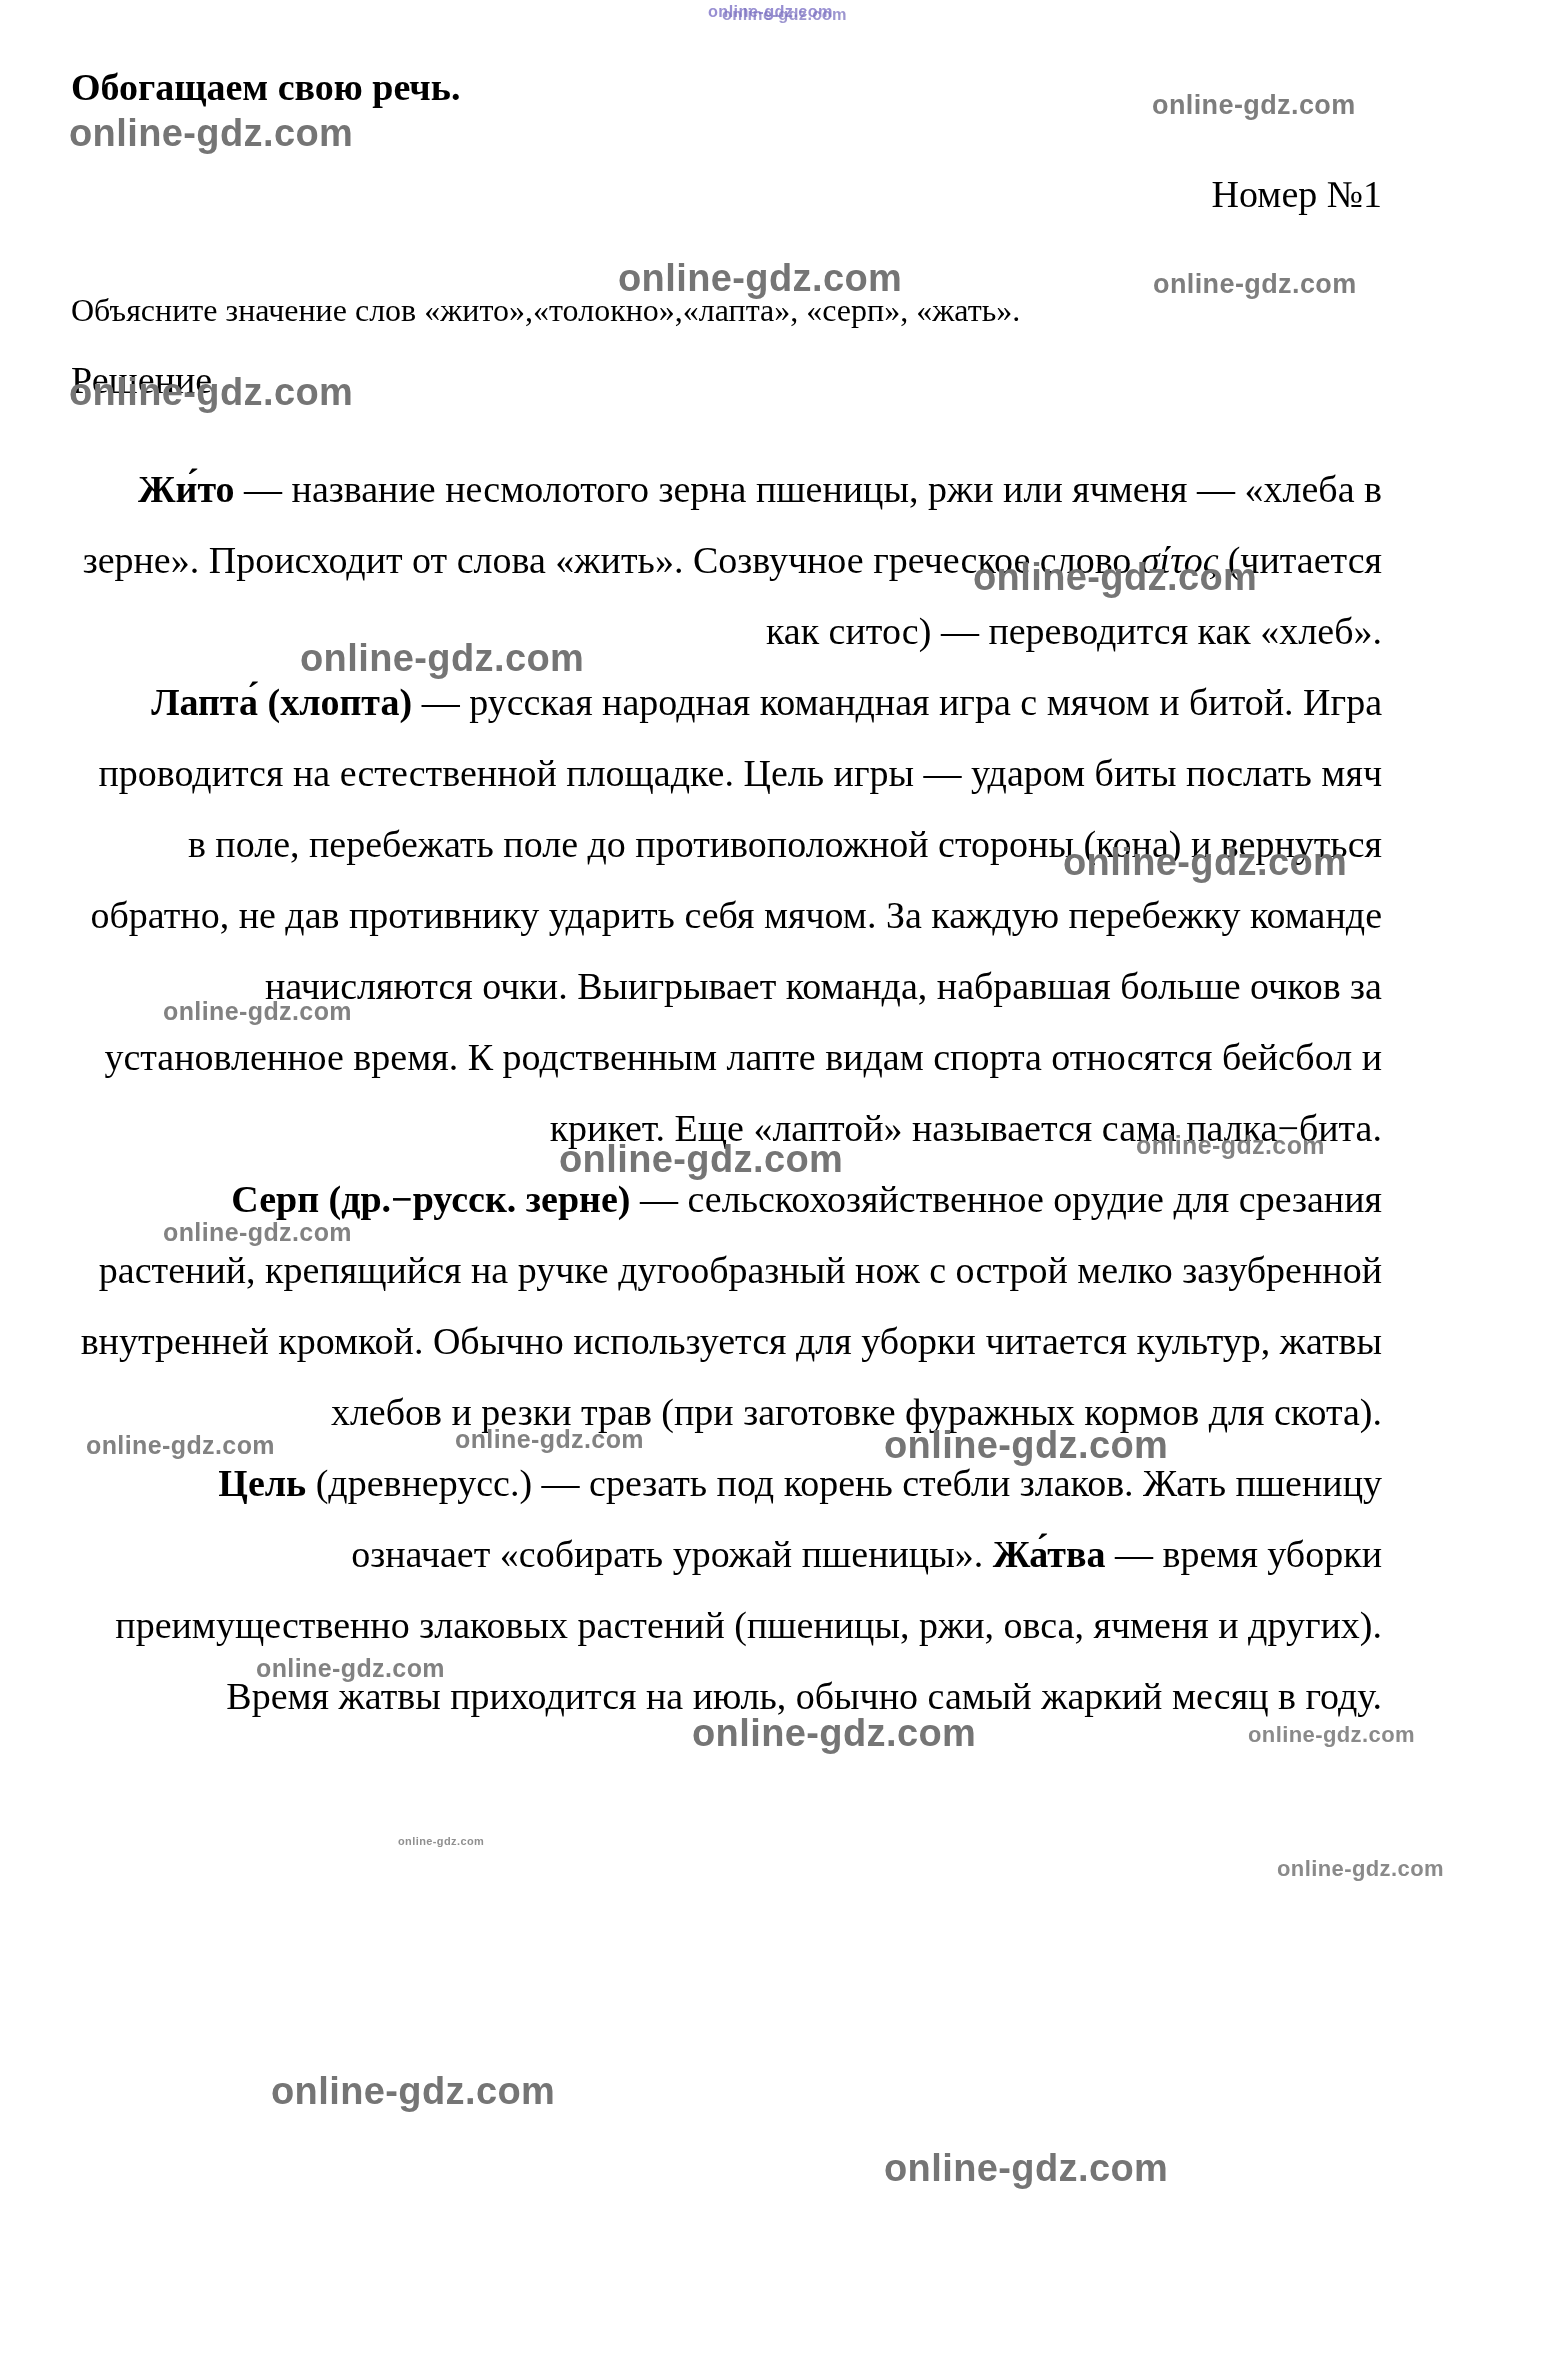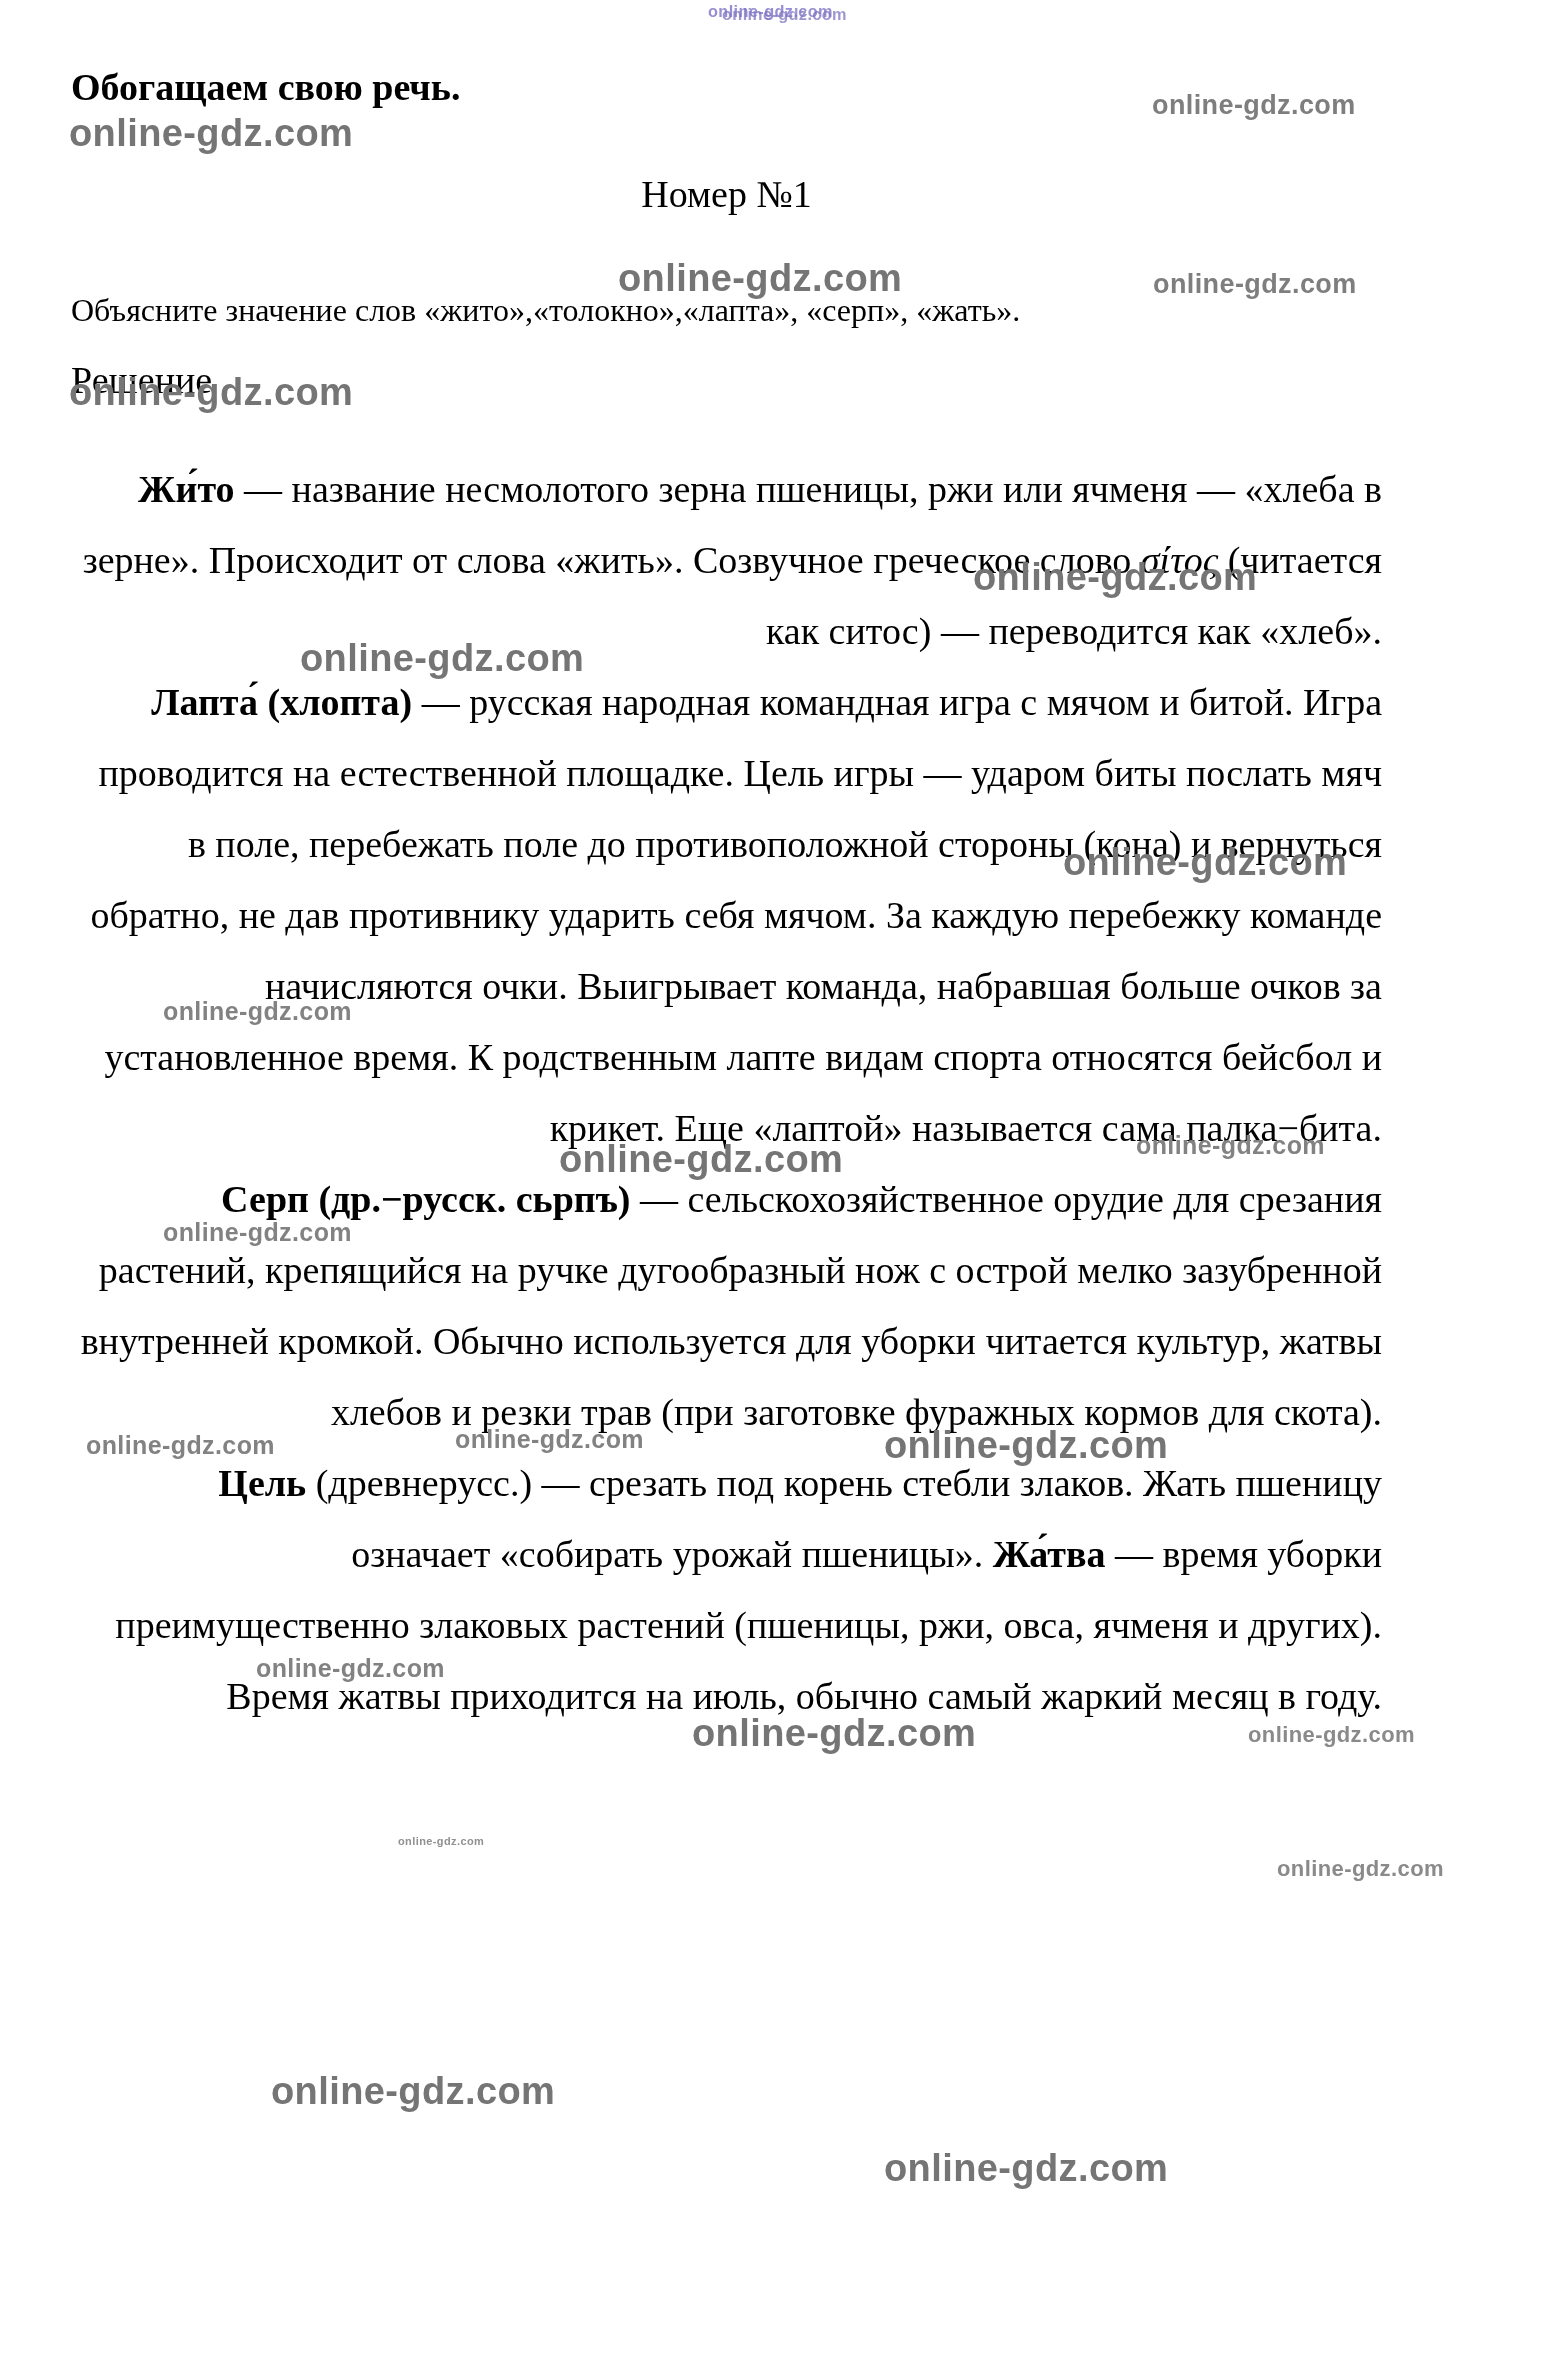--- a/index.html
+++ b/index.html
@@ -5,21 +5,21 @@
   * { margin:0; padding:0; box-sizing:border-box; }
   html, body { background:#ffffff; }
   body {
     width:1554px; height:2377px;
     font-family:"Liberation Serif","DejaVu Serif",serif;
     color:#000000; position:relative;
   }
   .page { position:relative; width:1460px; height:2377px; overflow:hidden; background:#ffffff; }
   .content { padding:68px 78px 0 71px; }
   .doc-title   { font-size:38px; line-height:38px; text-align:left;font-weight:bold; }
-  .task-number { font-size:38px; line-height:38px; text-align:center; margin-top:69px; }
+  .task-number { font-size:38px; line-height:38px; text-align:right; margin-top:69px; }
   .task-text   { font-size:32px; line-height:38px; margin-top:78px; }
   .solution-label { font-size:38px; line-height:38px; text-align:left; margin-top:32px; }
   .defs { margin-top:55px; }
   .def { font-size:38px; line-height:71px; margin:0; text-align:right; }
   .def .b { font-weight:bold; }
   .def .i { font-style:italic; }
 
   .wm {
     position:absolute; white-space:nowrap;
     font-family:"Liberation Sans","DejaVu Sans",sans-serif;
@@ -67,19 +67,19 @@
 
   <div class="content">
     <div class="doc-title">Обогащаем свою речь.</div>
     <div class="task-number">Номер №1</div>
     <div class="task-text">Объясните значение слов «жито»,«толокно»,«лапта», «серп», «жать».</div>
     <div class="solution-label">Решение</div>
 
     <div class="defs" id="definitions">
         <p class="def"><span class="b">Жи́то</span><span> — название несмолотого зерна пшеницы, ржи или ячменя — «хлеба в зерне». Происходит от слова «жить». Созвучное греческое слово </span><span class="i">σίτος</span><span> (читается как ситос) — переводится как «хлеб».</span></p>
         <p class="def"><span class="b">Лапта́ (хлопта)</span><span> — русская народная командная игра с мячом и битой. Игра проводится на естественной площадке. Цель игры — ударом биты послать мяч в поле, перебежать поле до противоположной стороны (кона) и вернуться обратно, не дав противнику ударить себя мячом. За каждую перебежку команде начисляются очки. Выигрывает команда, набравшая больше очков за установленное время. К родственным лапте видам спорта относятся бейсбол и крикет. Еще «лаптой» называется сама палка−бита.</span></p>
-        <p class="def"><span class="b">Серп (др.−русск. сьрпъ)</span><span> — сельскохозяйственное орудие для срезания растений, крепящийся на ручке дугообразный нож с острой мелко зазубренной внутренней кромкой. Обычно используется для уборки читается культур, жатвы хлебов и резки трав (при заготовке фуражных кормов для скота).</span></p>
+        <p class="def"><span class="b">Серп (др.−русск. зерне)</span><span> — сельскохозяйственное орудие для срезания растений, крепящийся на ручке дугообразный нож с острой мелко зазубренной внутренней кромкой. Обычно используется для уборки читается культур, жатвы хлебов и резки трав (при заготовке фуражных кормов для скота).</span></p>
         <p class="def"><span class="b">Цель</span><span> (древнерусс.) — срезать под корень стебли злаков. Жать пшеницу означает «собирать урожай пшеницы». </span><span class="b">Жа́тва</span><span> — время уборки преимущественно злаковых растений (пшеницы, ржи, овса, ячменя и других). Время жатвы приходится на июль, обычно самый жаркий месяц в году.</span></p>
       </div>
   </div>
 
 </div>
 
 
 </body></html>

